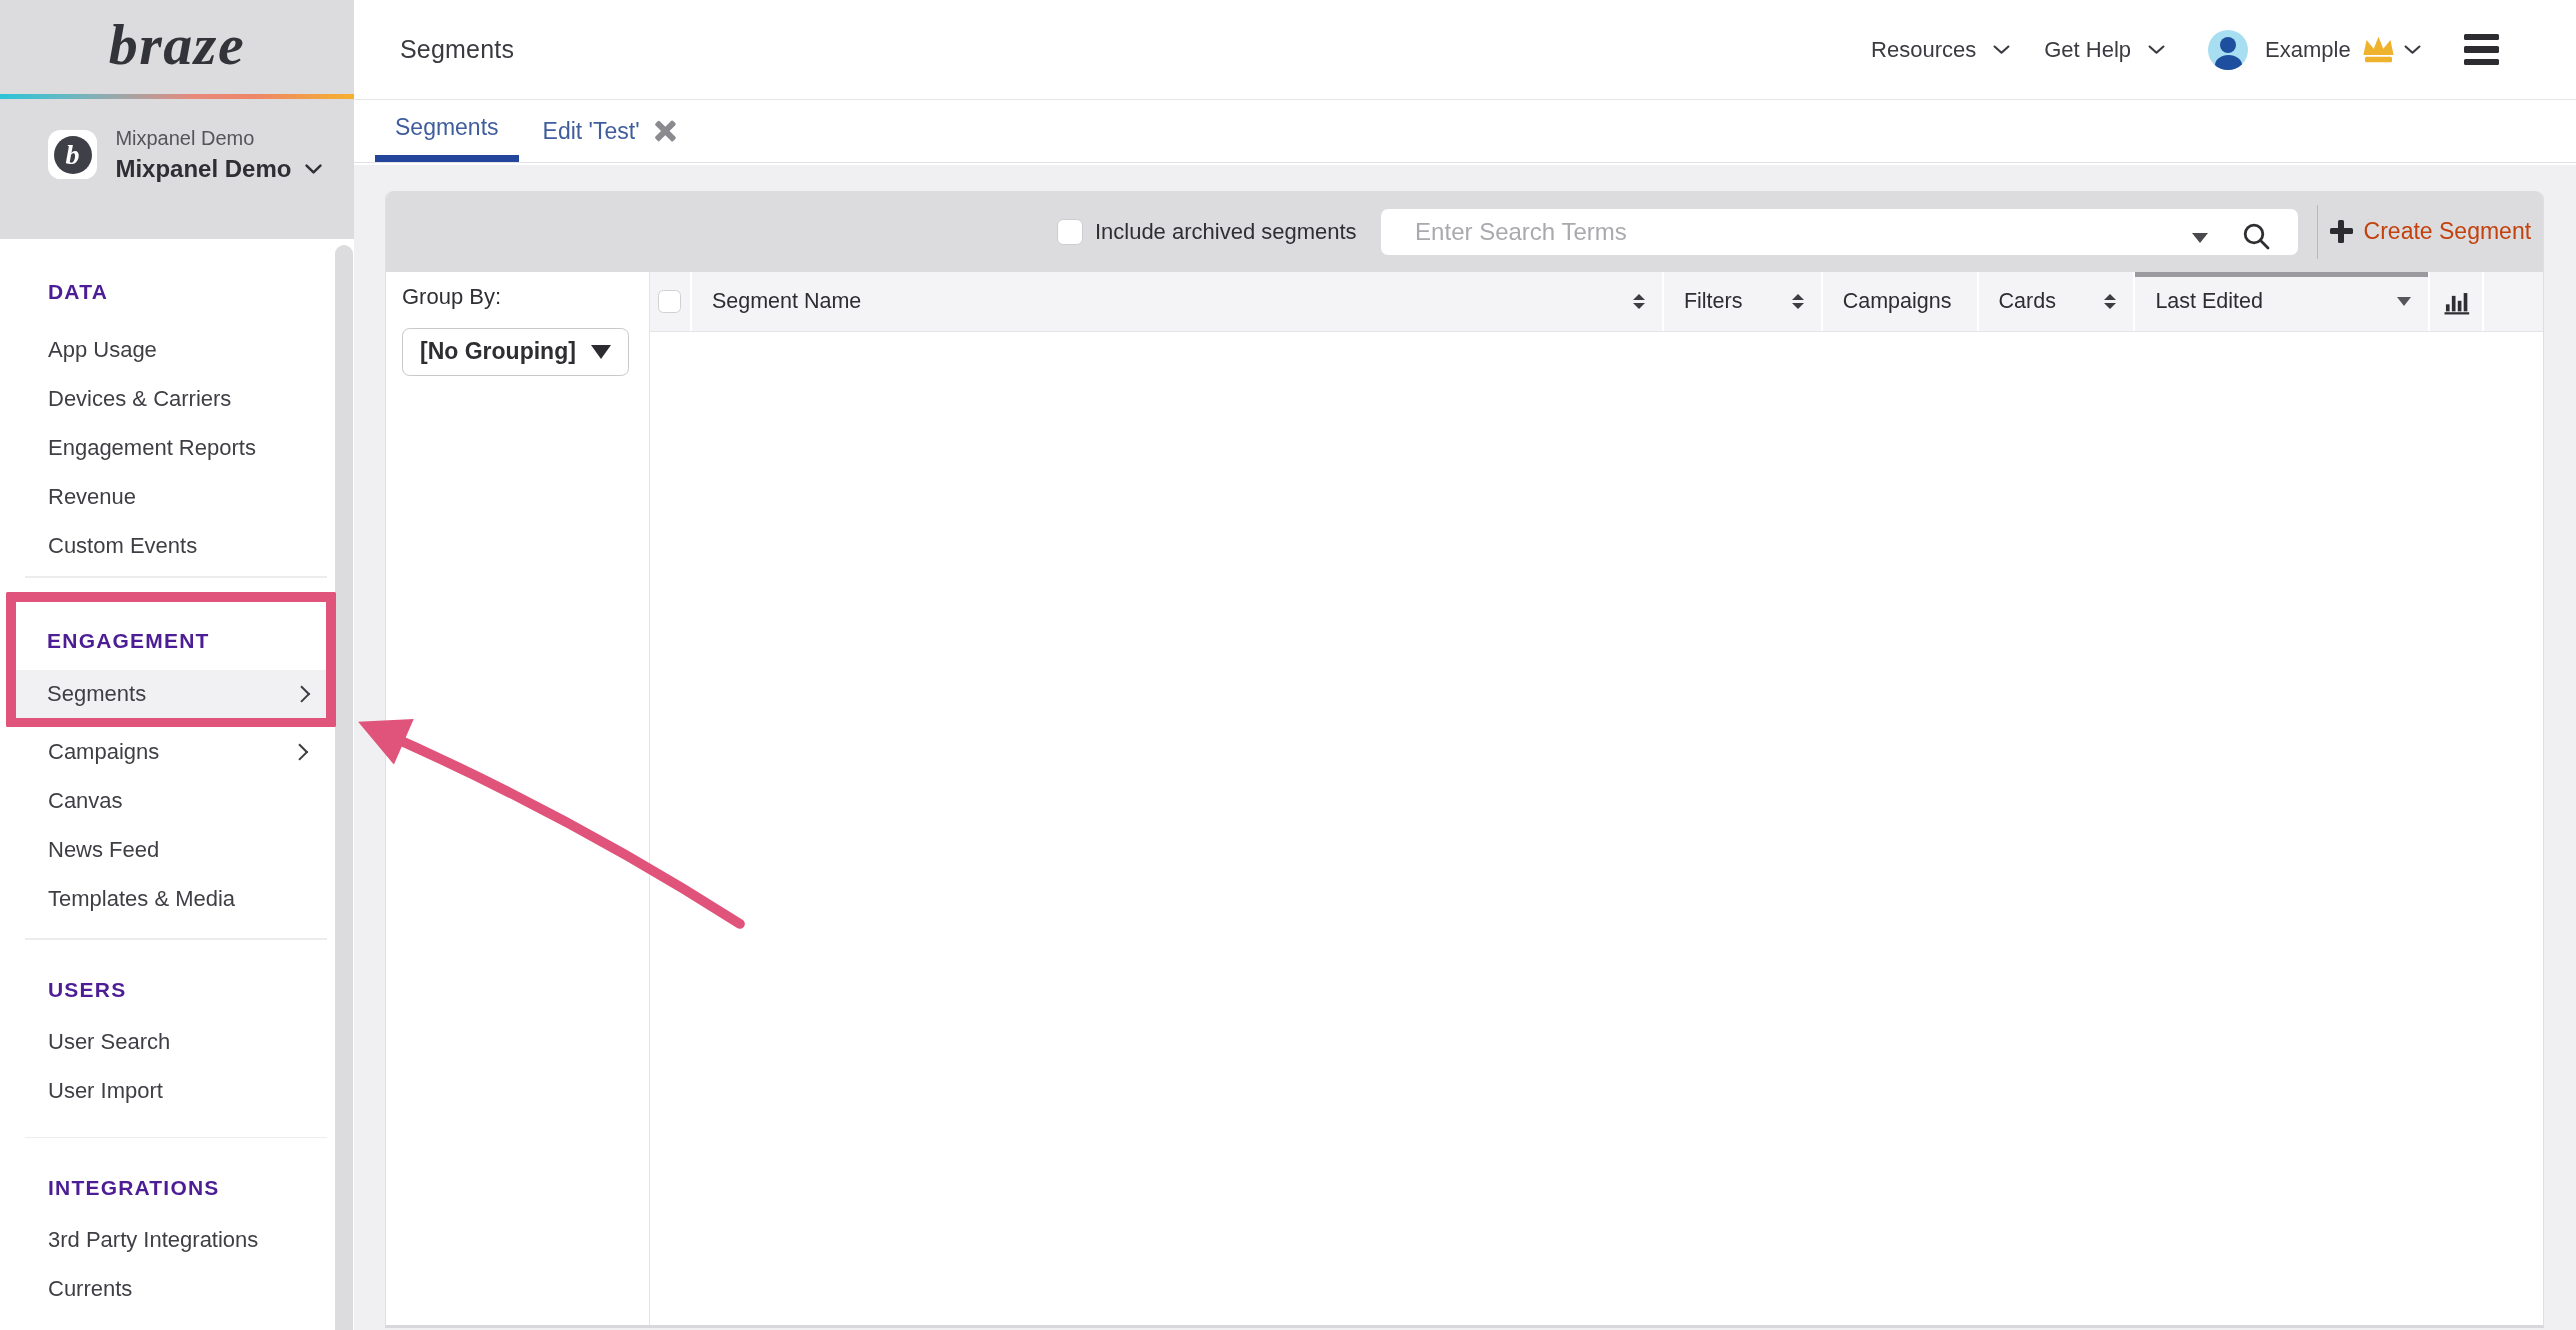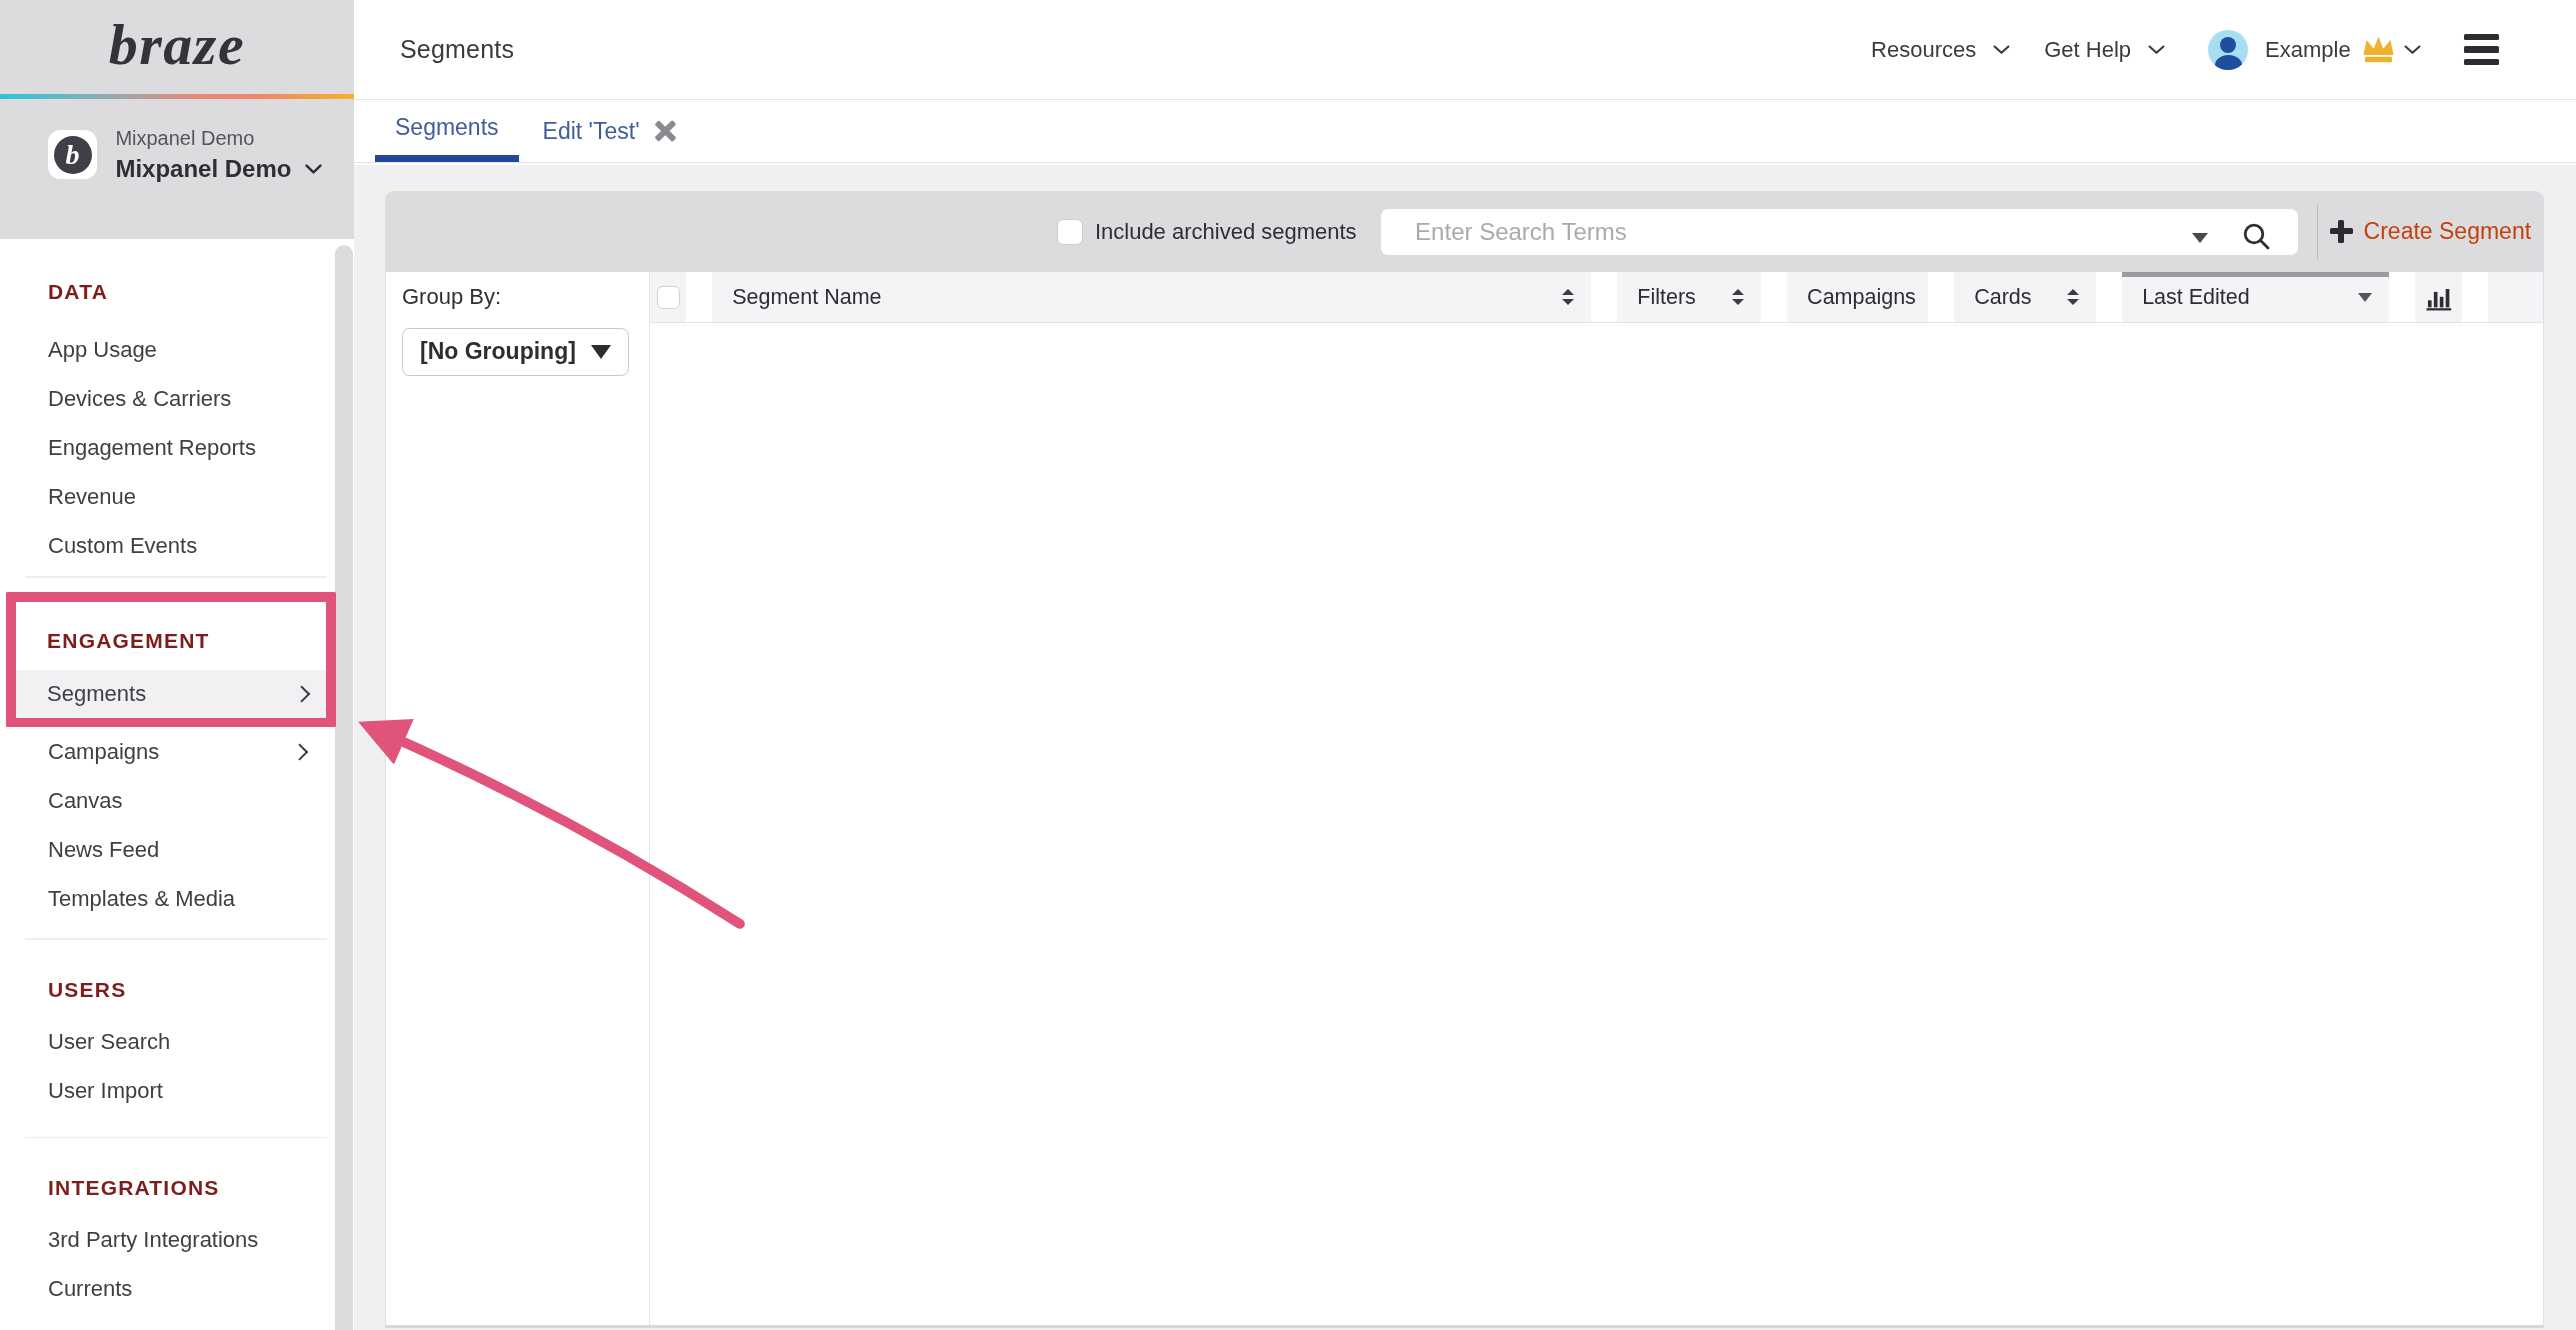--- a/index.html
+++ b/index.html
@@ -22,21 +22,21 @@
   .ws-text{display:flex;flex-direction:column;gap:4.6px;}
   .ws-company{font-size:20px;color:#54545a;}
   .ws-name-row{display:flex;align-items:center;gap:14px;}
   .ws-name{font-size:24px;font-weight:700;color:#2e2e34;}
 
   .sidebar-scroll-thumb{position:absolute;left:335px;top:245px;width:18.4px;height:1086px;
       background:#dcdcde;border-radius:9.2px 9.2px 0 0;}
 
   .sidebar-nav{position:absolute;left:0;top:239px;width:337px;padding-top:37px;}
   .nav-heading{height:31px;line-height:31px;padding-left:48px;font-size:21px;font-weight:700;
-      letter-spacing:1.2px;color:#7f1d1d;}
+      letter-spacing:1.2px;color:#4c1d95;}
   .nav-heading.first{margin-bottom:18.4px;}
   .nav-item{position:relative;height:49px;line-height:49px;padding-left:48px;font-size:22px;color:#3e3e44;cursor:pointer;}
   .nav-divider{height:1.5px;background:#ededef;margin-left:25px;width:302px;}
   .chev-right{position:absolute;right:32px;top:19px;width:11.5px;height:11.5px;
       border-right:2.3px solid #3c3c42;border-top:2.3px solid #3c3c42;transform:rotate(45deg);}
 
   .highlight-box{margin-top:14px;margin-left:6.1px;width:330px;height:135px;
       border:10px solid #e0537a;border-radius:1.5px;background:#ffffff;position:relative;z-index:5;}
   .highlight-box .nav-heading{margin-top:23px;padding-left:31px;}
   .hl-selected-row{margin-top:14px;height:48px;line-height:48px;background:#f1f1f3;
@@ -106,21 +106,21 @@
   .panel-lower{flex:1;display:flex;min-height:0;}
   .groupby-pane{width:264px;flex:0 0 auto;border-right:1.5px solid #e4e4e6;background:#ffffff;padding:10.7px 0 0 16px;}
   .groupby-label{font-size:22px;font-weight:500;color:#2f2f34;line-height:28px;}
   .groupby-select{margin-top:17px;width:227px;height:48px;background:#ffffff;border:1.5px solid #c8c8cd;
       border-radius:7.7px;display:flex;align-items:center;padding:0 17px;cursor:pointer;}
   .groupby-value{font-size:23px;font-weight:700;color:#2d2d32;}
   .select-caret{margin-left:auto;width:0;height:0;
       border-left:10.7px solid transparent;border-right:10.7px solid transparent;border-top:14px solid #2b2b30;}
 
   .table-area{flex:1;display:flex;flex-direction:column;min-width:0;}
-  .thead{height:51px;display:flex;border-bottom:1.5px solid #e4e4e6;flex:0 0 auto;gap:24px;}
+  .thead{height:60px;display:flex;border-bottom:1.5px solid #e4e4e6;flex:0 0 auto;}
   .th{background:#f4f4f6;display:flex;align-items:center;font-size:21.5px;font-weight:500;color:#2d2d32;
       border-left:2.3px solid #ffffff;position:relative;padding-left:20px;}
   .th.first{border-left:none;}
   .th-check{width:40px;justify-content:center;padding-left:0;}
   .th-check .checkbox{width:23px;height:23px;border-radius:5.4px;border-color:#d0d0d3;}
   .th-segment{width:973px;}
   .th-filters{width:159px;}
   .th-campaigns{width:156px;}
   .th-cards{width:157px;}
   .th-lastedited{width:295px;}

